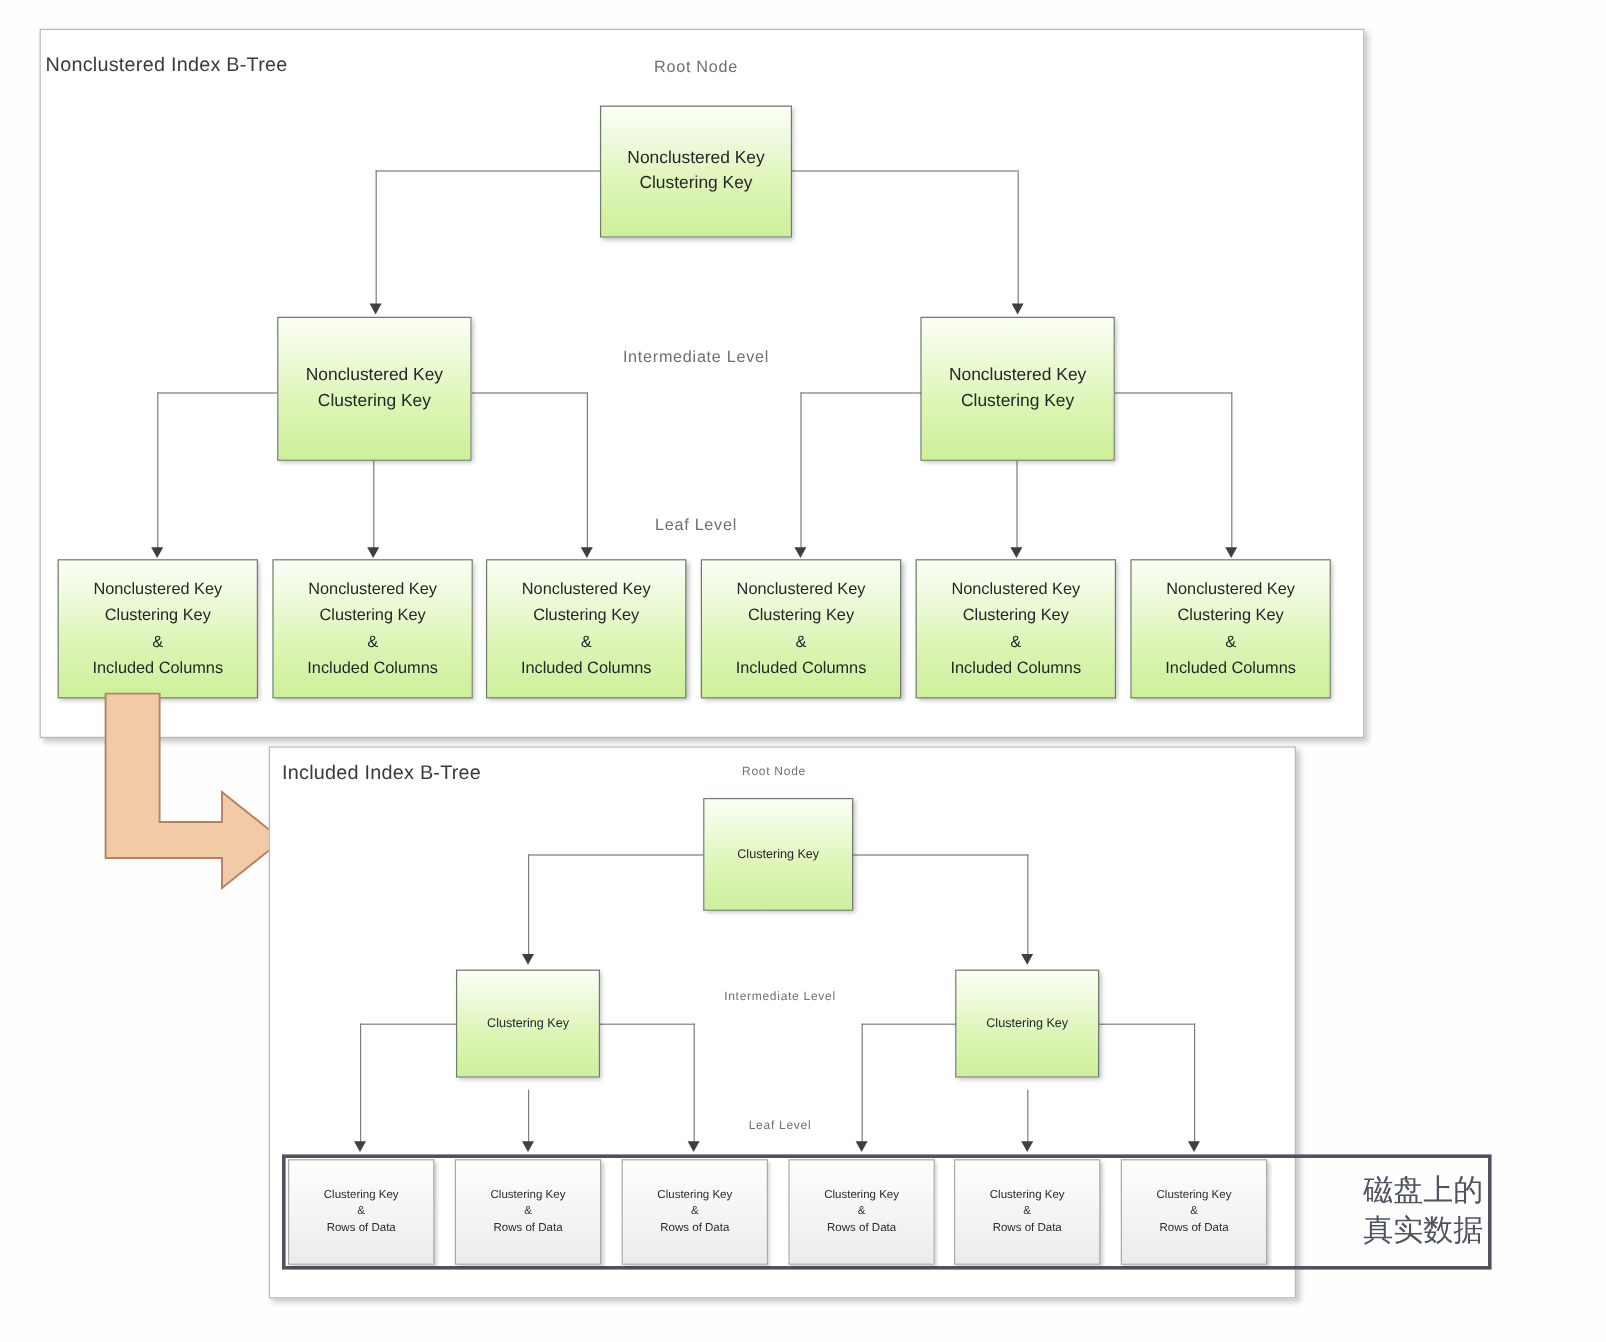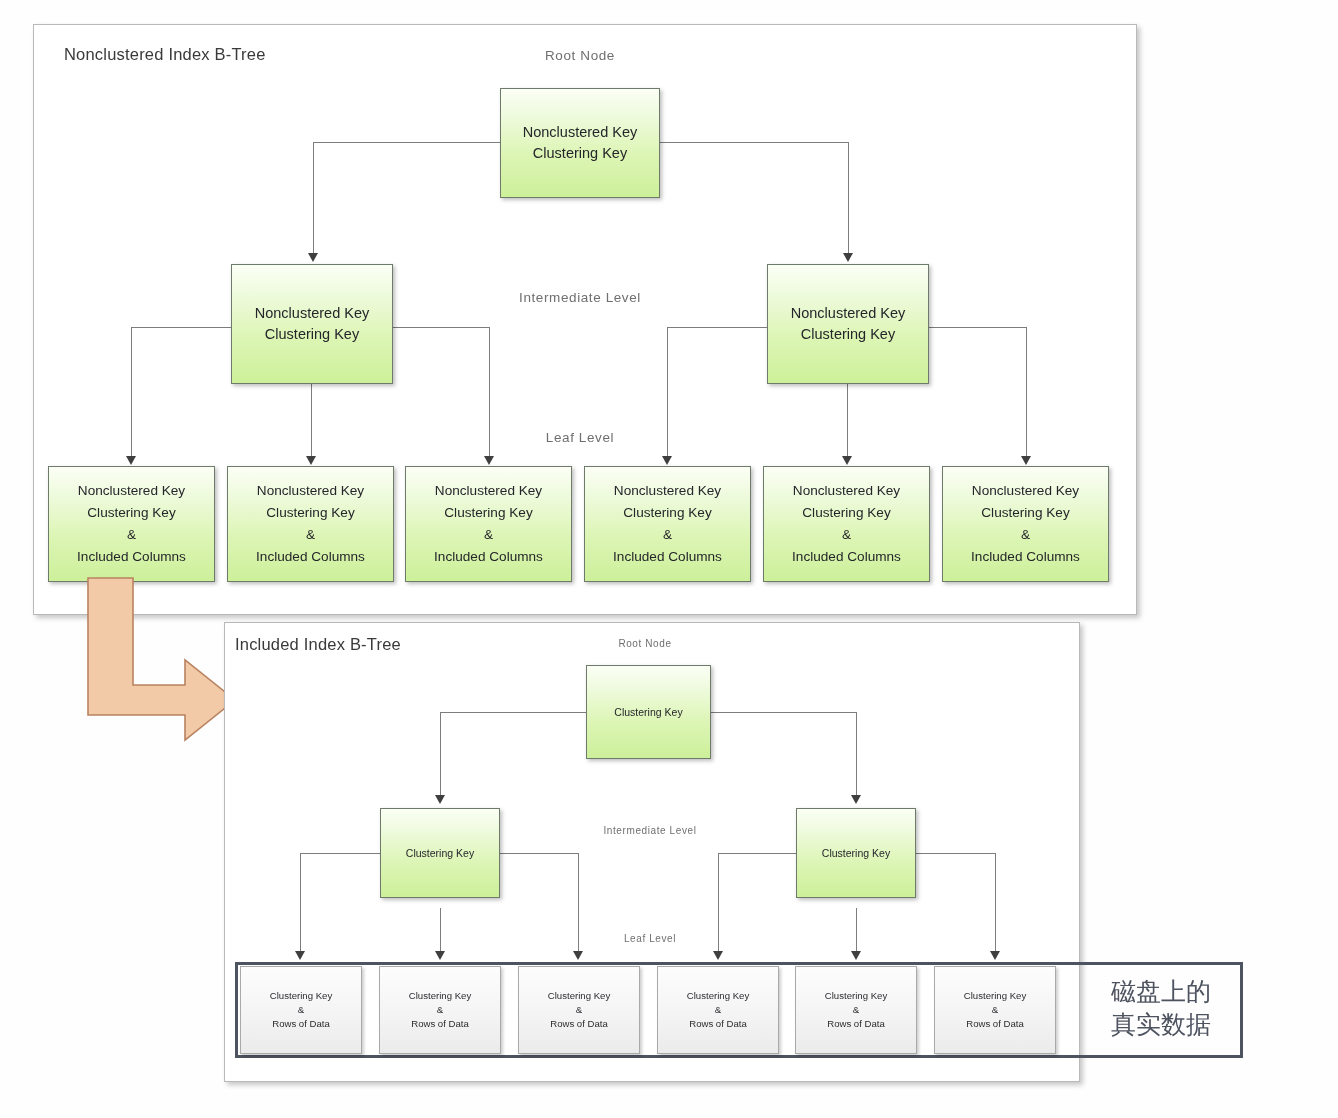--- a/index.html
+++ b/index.html
@@ -92,21 +92,21 @@
     position: absolute;
     box-sizing: border-box;
     border: 3px solid #4e5360;
     background: transparent;
   }
   .disk-label {
     position: absolute;
     color: #4e5360;
     font-size: 25px;
     line-height: 33px;
-    text-align: center;
+    text-align: right;
     white-space: nowrap;
     font-family: "DejaVu Sans", sans-serif;
   }
 
   
   .hline { position: absolute; background: #7d7d7d; height: 1px; }
   .vline { position: absolute; background: #7d7d7d; width: 1px; }
   .arrowhead {
     position: absolute;
     width: 0; height: 0;
@@ -118,21 +118,21 @@
   
   .orange-arrow { position: absolute; }
 </style>
 </head>
 <body>
 
 <div id="stage">
 
   <div class="panel" style="left:33px; top:24px; width:1102px; height:589px;"></div>
 
-  <div class="panel-title" style="left:64px; top:45px;">Nonclustered Index B-Tree</div>
+  <div class="panel-title" style="left:38px; top:45px;">Nonclustered Index B-Tree</div>
 
   <div class="caption big" style="left:500px; top:48px; width:160px;">Root Node</div>
   <div class="caption big" style="left:490px; top:290px; width:180px;">Intermediate Level</div>
   <div class="caption big" style="left:515px; top:430px; width:130px;">Leaf Level</div>
 
   <div class="vline" style="left:580px; top:196px; height:0px;"></div>
 
   <div class="hline" style="left:313px; top:142px; width:188px;"></div>
   <div class="hline" style="left:660px; top:142px; width:188px;"></div>
   <div class="vline" style="left:313px; top:142px; height:113px;"></div>

